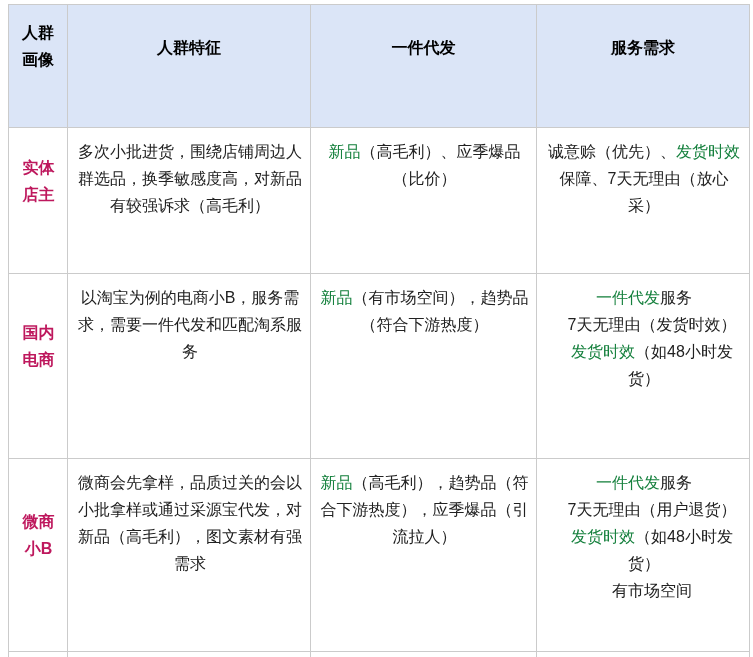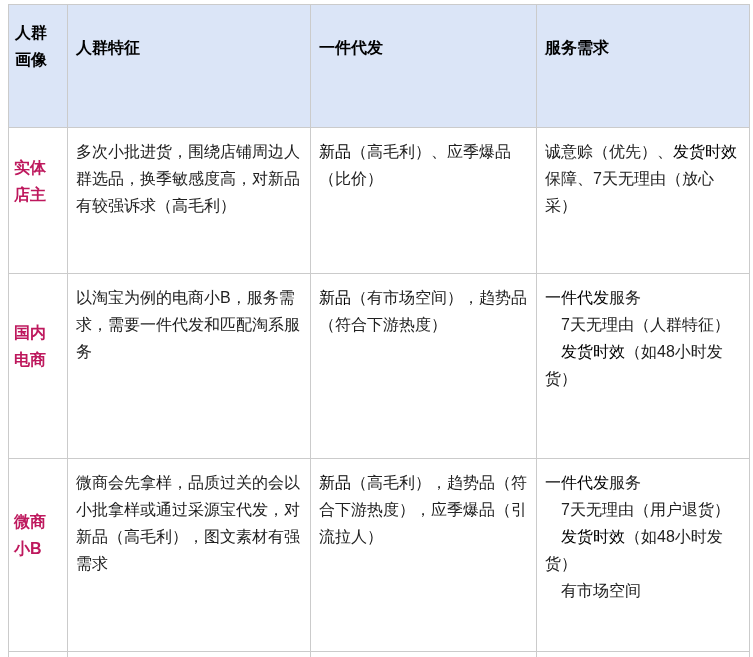--- a/index.html
+++ b/index.html
@@ -23,21 +23,21 @@
   }
   table.persona-table col.c1 { width: 59px; }
   table.persona-table col.c2 { width: 243px; }
   table.persona-table col.c3 { width: 226px; }
   table.persona-table col.c4 { width: 213px; }
 
   th, td {
     border: 1px solid #cbcbcb;
     font-size: 16px;
     line-height: 27px;
-    text-align: left;
+    text-align: center;
     box-sizing: border-box;
     word-break: break-word;
     margin-left: 24px;
   }
   thead tr { height: 123px; }
   th {
     background: #dbe5f7;
     color: #000000;
     font-weight: bold;
     vertical-align: top;
@@ -60,21 +60,21 @@
   td.persona {
     font-weight: bold;
     vertical-align: middle;
     padding: 0 4px 40px 5px;
     white-space: pre-line;
     color: #be185d;
   }
   td .cell-line {
     white-space: pre-wrap;
   }
-  .red { color: #000000; }
+  .red { color: #15803d; }
 </style>
 </head>
 <body>
 
 <div class="table-wrap">
   <table class="persona-table">
     <colgroup>
       <col class="c1">
         <col class="c2">
         <col class="c3">
@@ -103,21 +103,21 @@
         </tr>
         <tr class="r2">
           <td class="persona">国内
 电商</td>
           <td>以淘宝为例的电商小B，服务需求，需要一件代发和匹配淘系服务</td>
           <td>
             <div class="cell-line"><span class="red">新品</span><span>（有市场空间），趋势品（符合下游热度）</span></div>
           </td>
           <td>
             <div class="cell-line"><span class="red">一件代发</span><span>服务</span></div>
-            <div class="cell-line"><span>　7天无理由（人群特征）</span></div>
+            <div class="cell-line"><span>　7天无理由（发货时效）</span></div>
             <div class="cell-line"><span>　</span><span class="red">发货时效</span><span>（如48小时发货）</span></div>
           </td>
         </tr>
         <tr class="r3">
           <td class="persona">微商
 小B</td>
           <td>微商会先拿样，品质过关的会以小批拿样或通过采源宝代发，对新品（高毛利），图文素材有强需求</td>
           <td>
             <div class="cell-line"><span class="red">新品</span><span>（高毛利），趋势品（符合下游热度），应季爆品（引流拉人）</span></div>
           </td>

